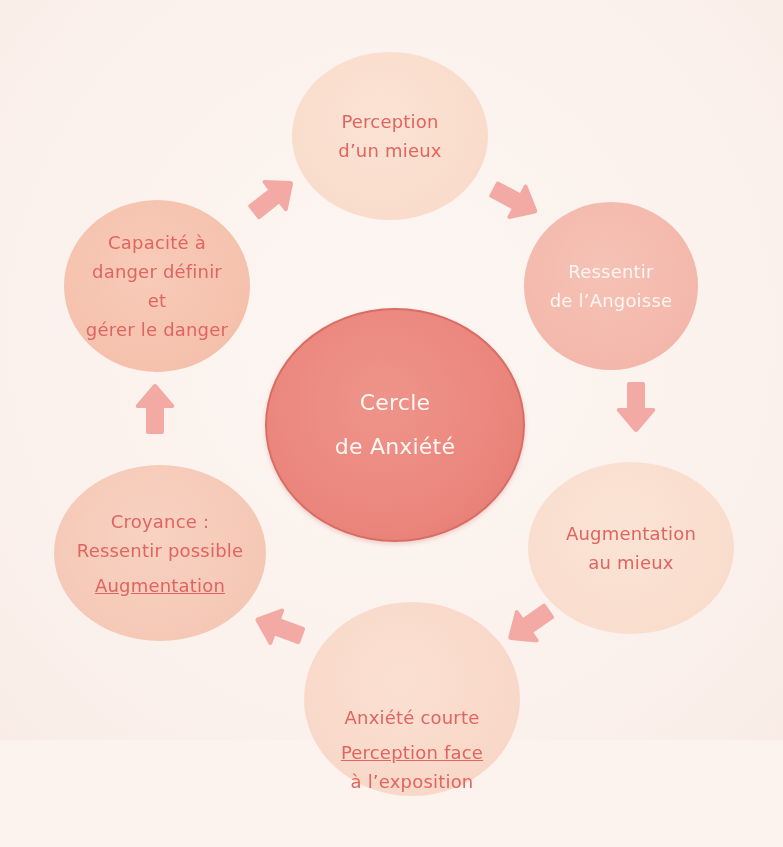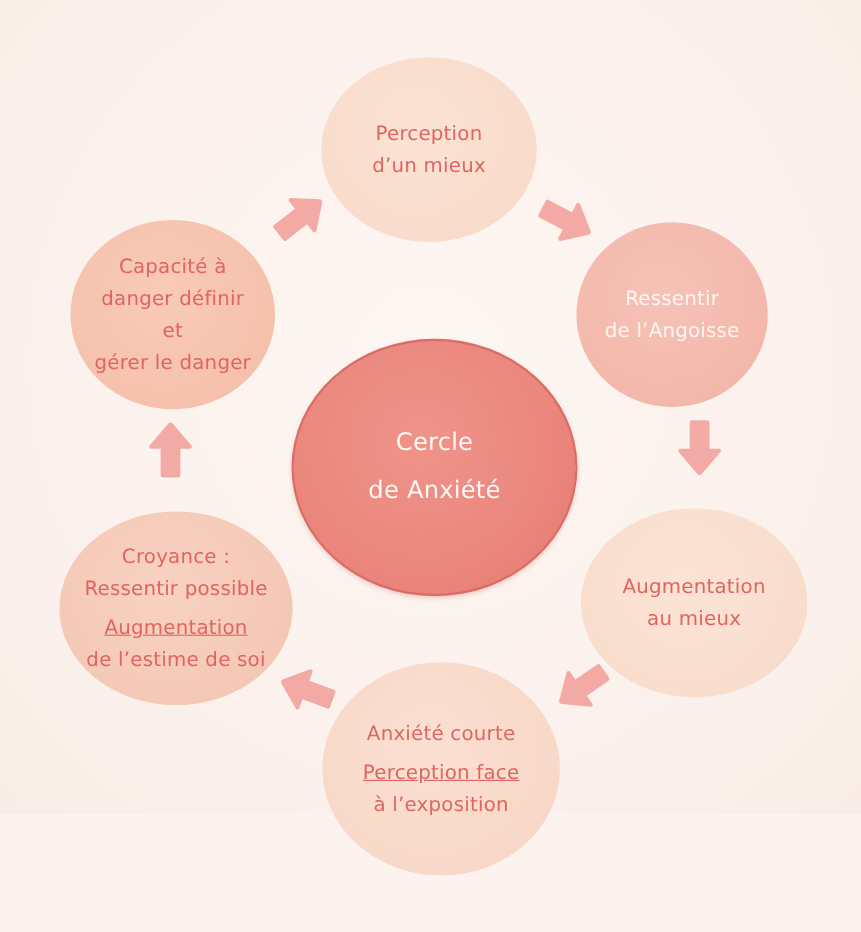--- a/index.html
+++ b/index.html
@@ -48,22 +48,23 @@
     .node-ressentir {
       left: 524px; top: 202px; width: 174px; height: 168px;
       background: radial-gradient(circle at 45% 40%, #f6c2b6 0%, #f3b8ab 70%, #f1b2a5 100%);
     }
     .node-ressentir .txt { color: #fff6f2; }
     .node-confrontation {
       left: 528px; top: 462px; width: 206px; height: 172px;
       background: radial-gradient(circle at 45% 40%, #fbe4d5 0%, #f9ddcd 70%, #f7d8c6 100%);
     }
     .node-anxiete {
-      left: 293px; top: 602px; width: 216px; height: 194px;
+      left: 304px; top: 602px; width: 216px; height: 194px;
       background: radial-gradient(circle at 45% 40%, #fbe0d2 0%, #f8d8c8 70%, #f6d2c1 100%);
+      justify-content: flex-end;
     }
     .node-croyance {
       left: 54px; top: 465px; width: 212px; height: 176px;
       background: radial-gradient(circle at 45% 40%, #f8d2c2 0%, #f5c8b6 70%, #f3c2ae 100%);
     }
     .node-capacite {
       left: 64px; top: 200px; width: 186px; height: 172px;
       background: radial-gradient(circle at 45% 40%, #f8cbb8 0%, #f5c1ac 70%, #f2baa3 100%);
     }
     .node-center {
@@ -107,21 +108,20 @@
   <div class="node node-anxiete">
     <span class="txt">Anxiété courte</span>
     <span class="txt gap-top">Perception face</span>
     <span class="txt">à l’exposition</span>
   </div>
 
   <div class="node node-croyance">
     <span class="txt">Croyance :</span>
     <span class="txt">Ressentir possible</span>
     <span class="txt gap-top">Augmentation</span>
-    <span class="txt">de l’estime de soi</span>
   </div>
 
   <div class="node node-capacite">
     <span class="txt">Capacité à</span>
     <span class="txt">danger définir</span>
     <span class="txt">et</span>
     <span class="txt">gérer le danger</span>
   </div>
 
   <div class="node node-center">

